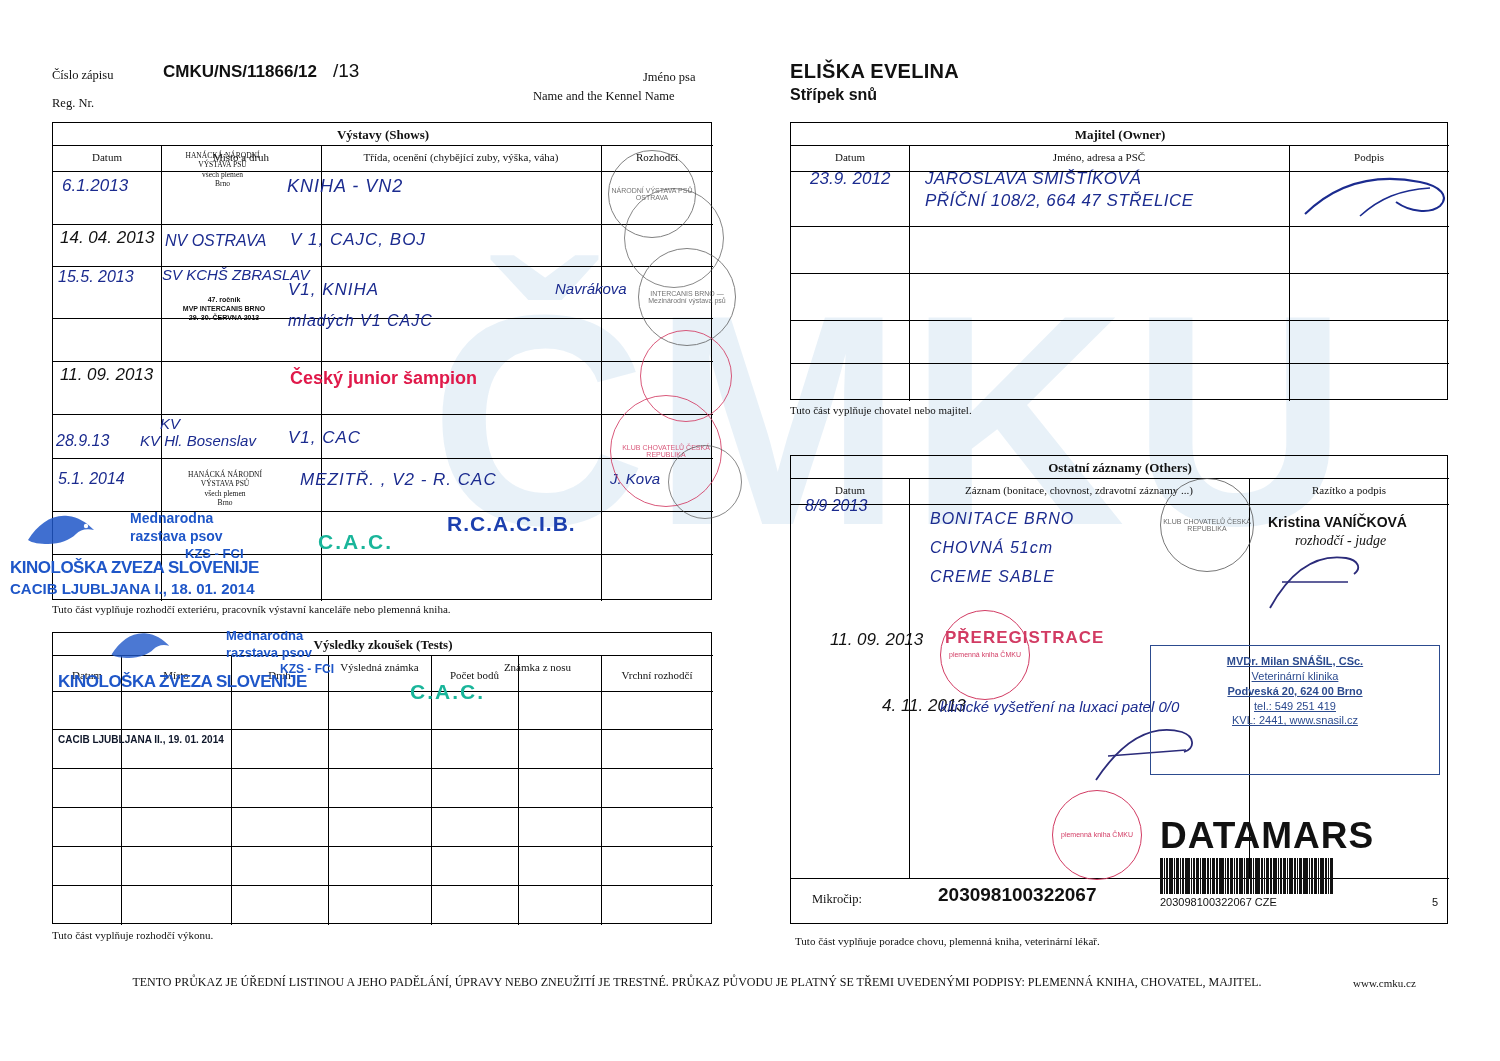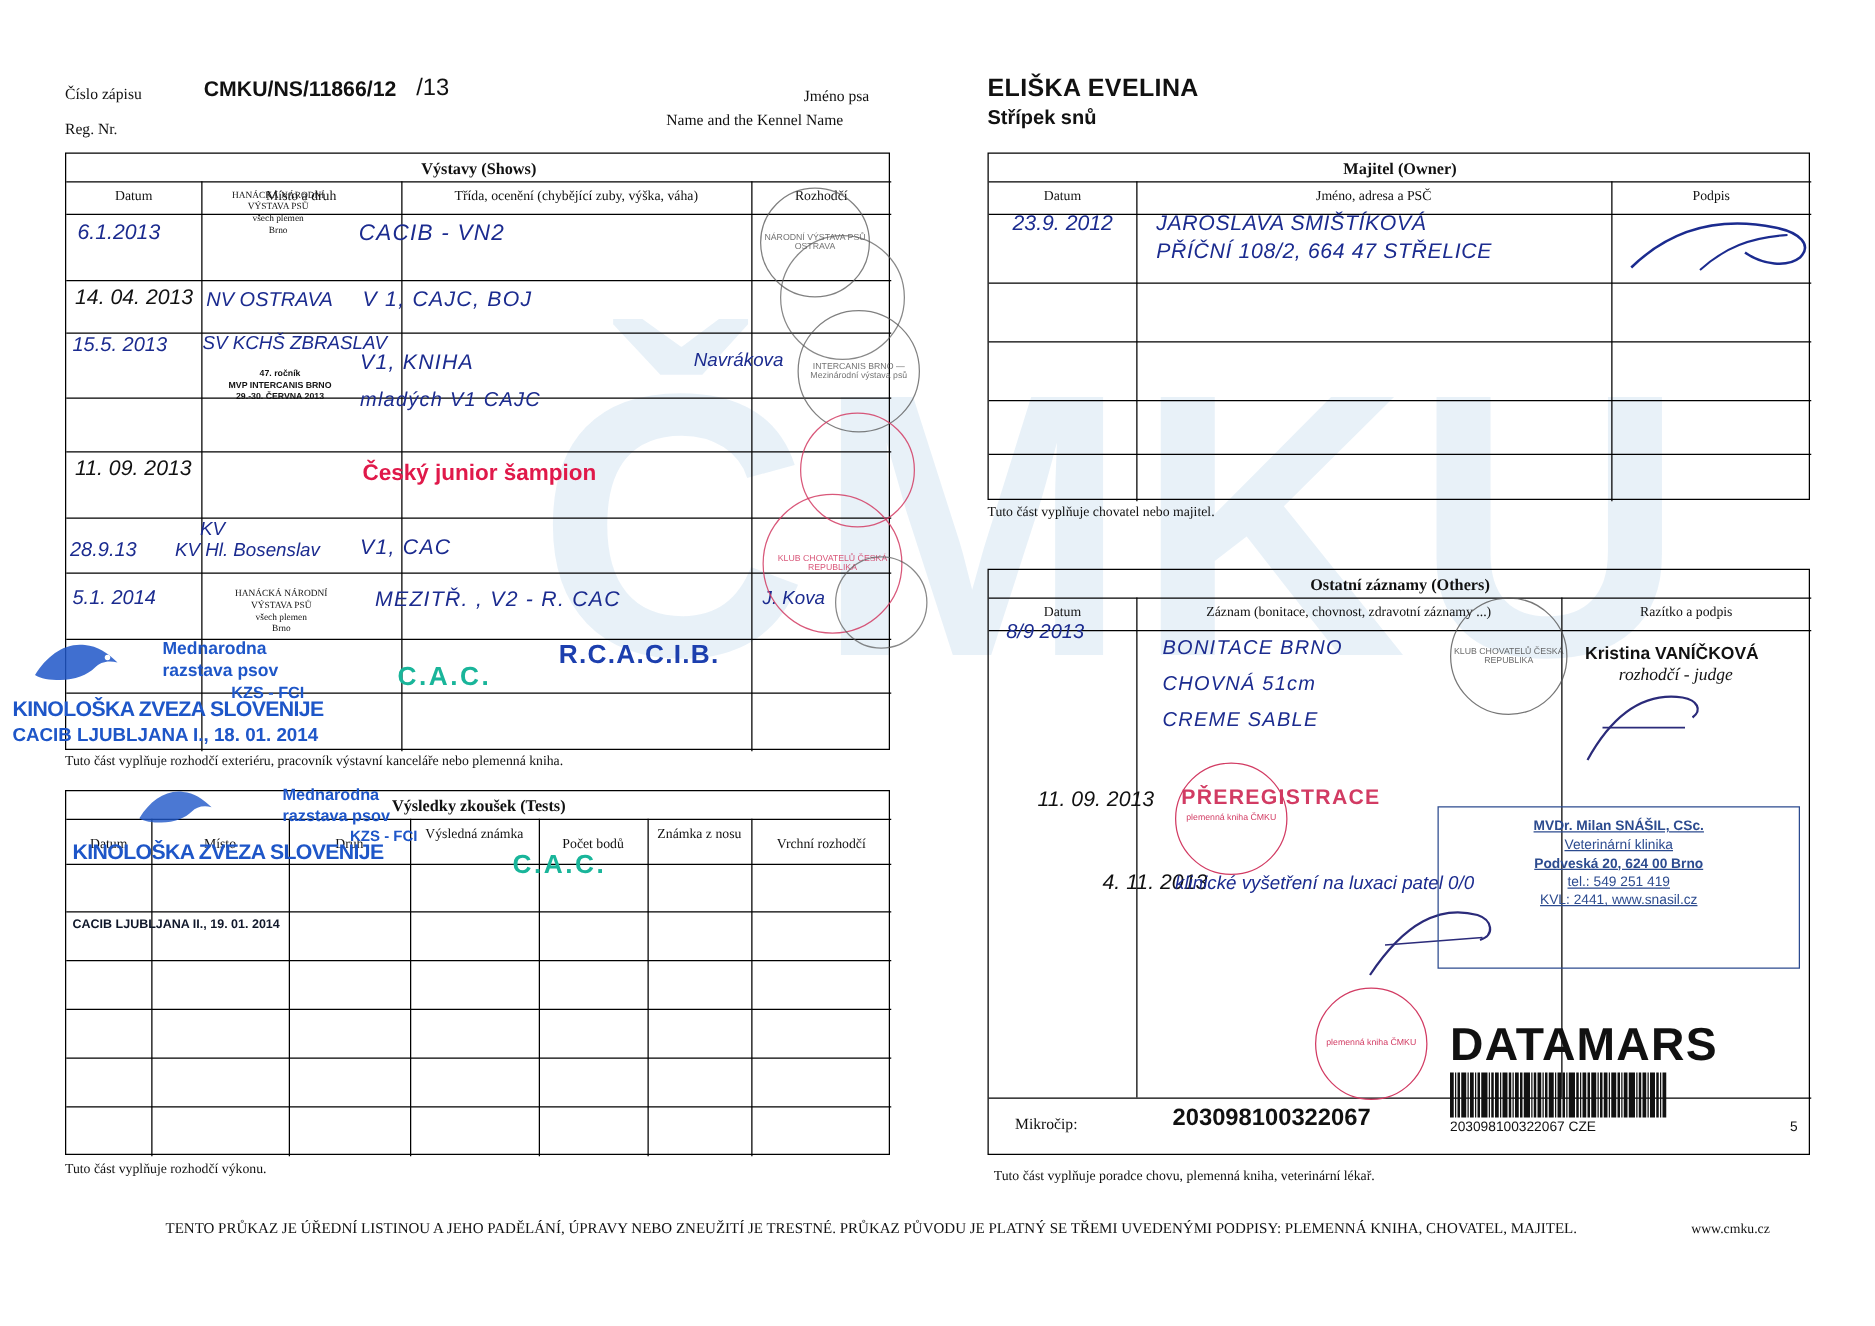--- a/index.html
+++ b/index.html
@@ -87,21 +87,21 @@
     HANÁCKÁ NÁRODNÍ<br>VÝSTAVA PSŮ<br>všech plemen<br>Brno
   </div>
   <div class="abs ctr" style="left:165px;top:295px;width:118px;font-size:7px;line-height:1.3;font-family:'Liberation Sans',sans-serif;font-weight:bold;">
     47. ročník<br>MVP INTERCANIS BRNO<br>29.-30. ČERVNA 2013
   </div>
   <div class="abs ctr" style="left:170px;top:470px;width:110px;font-size:7.5px;line-height:1.25;font-family:'Liberation Serif',serif;">
     HANÁCKÁ NÁRODNÍ<br>VÝSTAVA PSŮ<br>všech plemen<br>Brno
   </div>
 
   <div class="ink" style="left:62px;top:176px;font-size:17px;color:#1b2b8f;">6.1.2013</div>
-  <div class="ink" style="left:287px;top:176px;font-size:18px;color:#1b2b8f;letter-spacing:1px;">CACIB - VN2</div>
+  <div class="ink" style="left:287px;top:176px;font-size:18px;color:#1b2b8f;letter-spacing:1px;">KNIHA - VN2</div>
 
   <div class="ink" style="left:60px;top:228px;font-size:17px;color:#111;">14. 04. 2013</div>
   <div class="ink" style="left:165px;top:232px;font-size:16px;color:#1b2b8f;">NV OSTRAVA</div>
   <div class="ink" style="left:290px;top:230px;font-size:17px;color:#1b2b8f;letter-spacing:1px;">V 1, CAJC, BOJ</div>
 
   <div class="ink" style="left:58px;top:268px;font-size:16px;color:#1b2b8f;white-space:pre-line;line-height:1.15;">15.5. 2013</div>
   <div class="ink" style="left:162px;top:266px;font-size:15px;color:#1b2b8f;white-space:pre-line;line-height:1.2;">SV KCHŠ ZBRASLAV</div>
   <div class="ink" style="left:288px;top:280px;font-size:17px;color:#1b2b8f;letter-spacing:1px;">V1, KNIHA</div>
   <div class="ink" style="left:555px;top:280px;font-size:15px;color:#1b2b8f;">Navrákova</div>
 
@@ -144,21 +144,21 @@
     <div class="cellline vline" style="left:178px;top:22px;height:270px;"></div>
     <div class="cellline vline" style="left:275px;top:22px;height:270px;"></div>
     <div class="cellline vline" style="left:378px;top:22px;height:270px;"></div>
     <div class="cellline vline" style="left:465px;top:22px;height:270px;"></div>
     <div class="cellline vline" style="left:548px;top:22px;height:270px;"></div>
     <div class="ctr abs lbl-s" style="left:0;top:36px;width:68px;">Datum</div>
     <div class="ctr abs lbl-s" style="left:68px;top:36px;width:110px;">Místo</div>
     <div class="ctr abs lbl-s" style="left:178px;top:36px;width:97px;">Druh</div>
     <div class="ctr abs lbl-s" style="left:275px;top:28px;width:103px;">Výsledná známka</div>
     <div class="ctr abs lbl-s" style="left:378px;top:36px;width:87px;">Počet bodů</div>
-    <div class="ctr abs lbl-s" style="left:465px;top:28px;width:83px;">Známka z nosu</div>
+    <div class="ctr abs lbl-s" style="left:443px;top:28px;width:83px;">Známka z nosu</div>
     <div class="ctr abs lbl-s" style="left:548px;top:36px;width:112px;">Vrchní rozhodčí</div>
     <div class="cellline hline" style="left:0;top:96px;width:660px;"></div>
     <div class="cellline hline" style="left:0;top:135px;width:660px;"></div>
     <div class="cellline hline" style="left:0;top:174px;width:660px;"></div>
     <div class="cellline hline" style="left:0;top:213px;width:660px;"></div>
     <div class="cellline hline" style="left:0;top:252px;width:660px;"></div>
   </div>
 
   <div class="abs" style="left:48px;top:624px;width:300px;height:100px;">
     <div class="abs sans bold" style="left:178px;top:4px;font-size:13px;color:#1e56c8;">Mednarodna</div>

